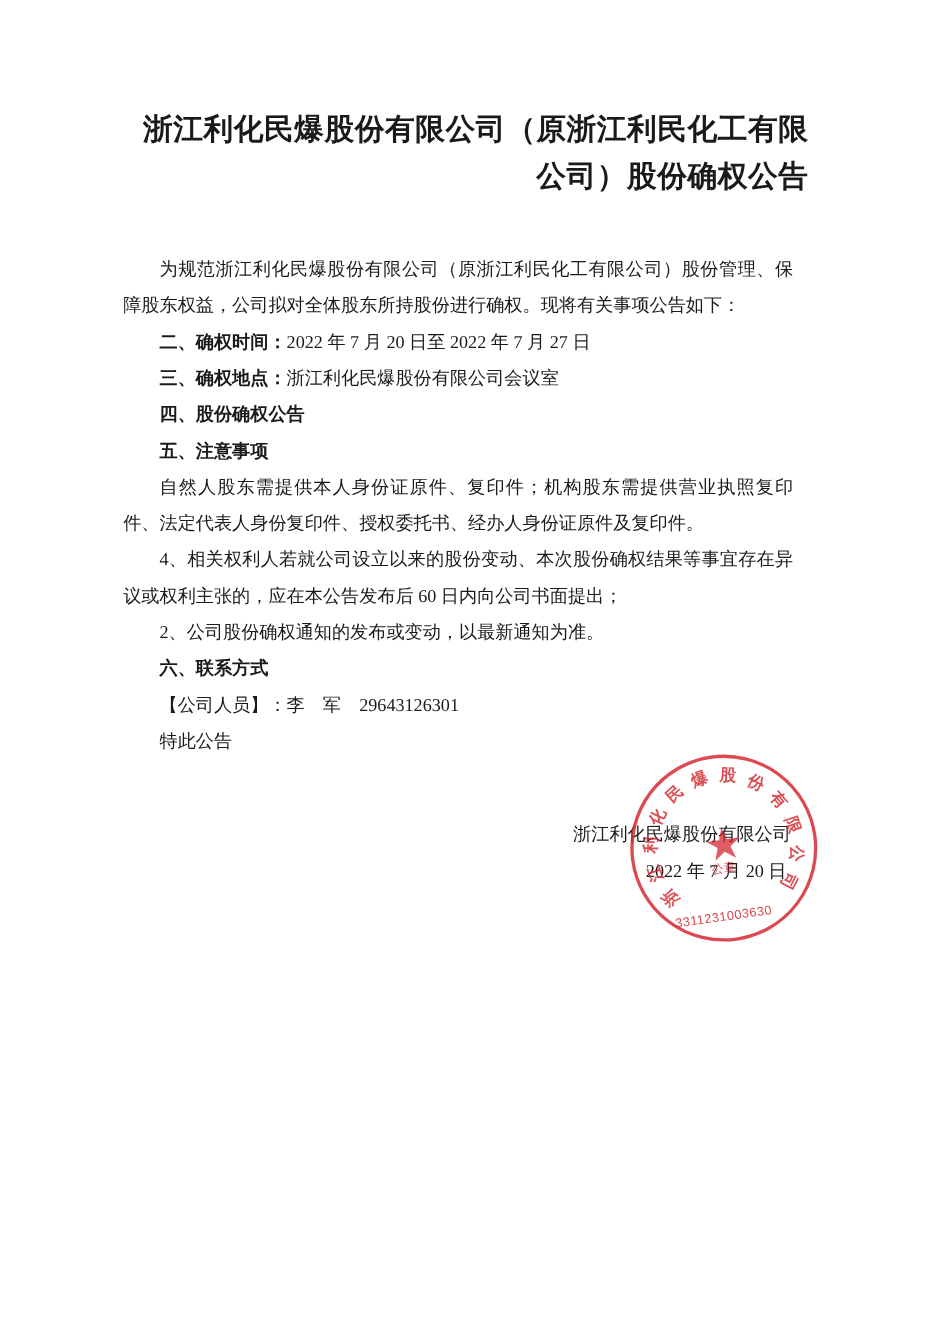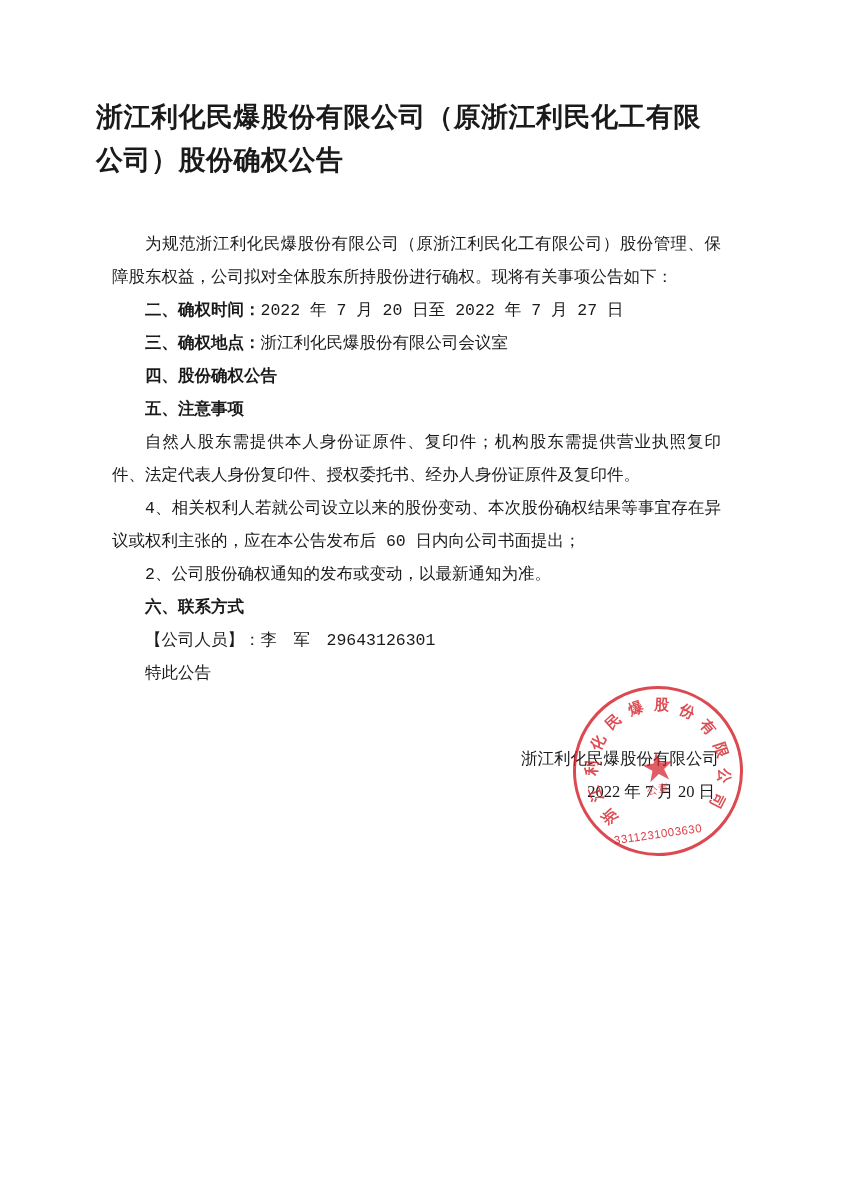--- a/index.html
+++ b/index.html
@@ -15,42 +15,41 @@
     color: #1a1a1a;
     overflow: hidden;
   }
   .page {
     position: absolute;
     inset: 0;
     padding: 0;
   }
   .doc-title {
     position: absolute;
-    left: 96px;
+    left: 110px;
     top: 96px;
     width: 625px;
-    text-align: left;
+    text-align: right;
     font-size: 27px;
     font-weight: bold;
     line-height: 1.58;
     letter-spacing: 0.5px;
   }
   .body-block {
     position: absolute;
     left: 112px;
     top: 228px;
     width: 625px;
     font-size: 16.5px;
     line-height: 2.0;
   }
   .para {
     margin: 0 16px 0 0;
     text-align: justify;
     text-justify: inter-ideograph;
-    font-family: Liberation Mono, monospace;
   }
   .indent2 {
     text-indent: 2em;
   }
   .heading-line {
     text-indent: 2em;
     font-weight: bold;
   }
   .heading-line .normal {
     font-weight: normal;

